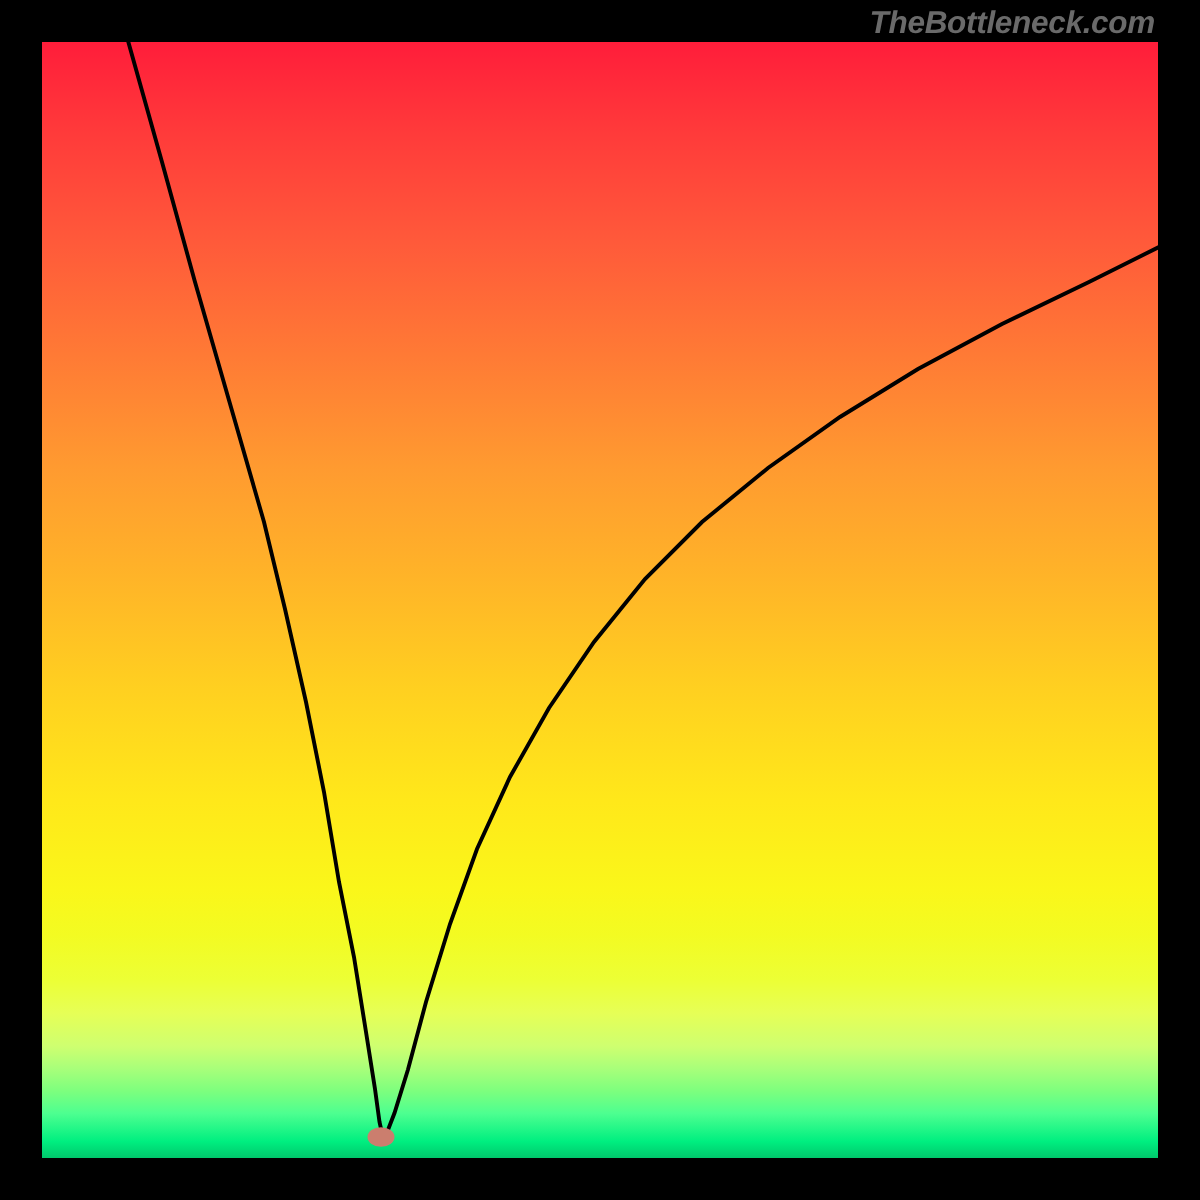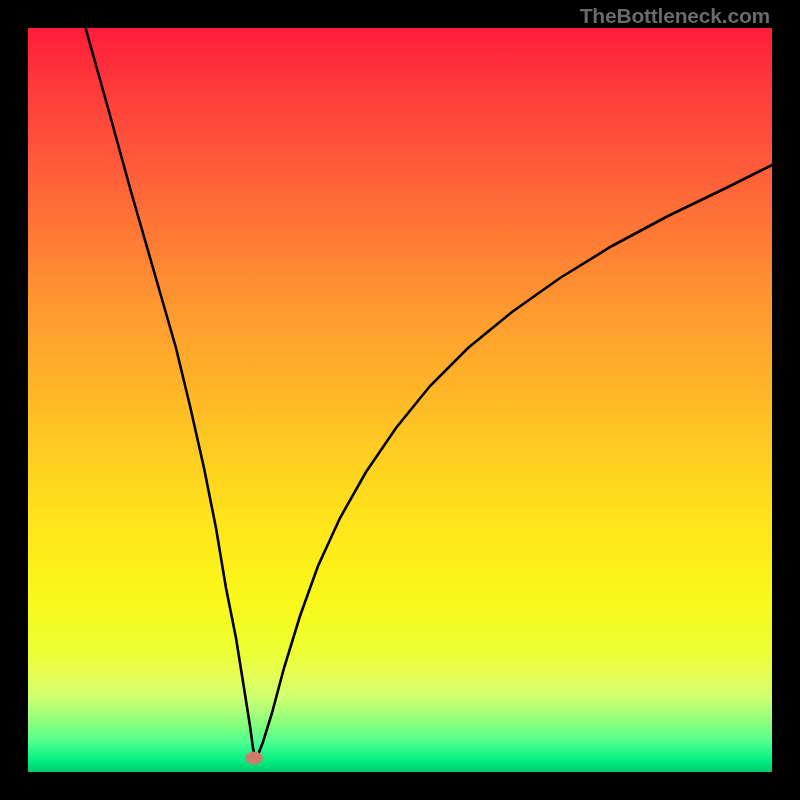--- a/index.html
+++ b/index.html
@@ -39,20 +39,21 @@
   }
   .attribution {
     position: absolute;
     top: 4px;
     right: 30px;
     font-family: Arial, Helvetica, sans-serif;
     font-size: 21px;
     font-weight: 600;
     color: #6a6a6a;
     letter-spacing: -0.2px;
+    font-style: italic;
   }
   svg.curves {
     position: absolute;
     left: 0; top: 0;
     width: 100%;
     height: 100%;
   }
   .dot {
     position: absolute;
     width: 18px;

